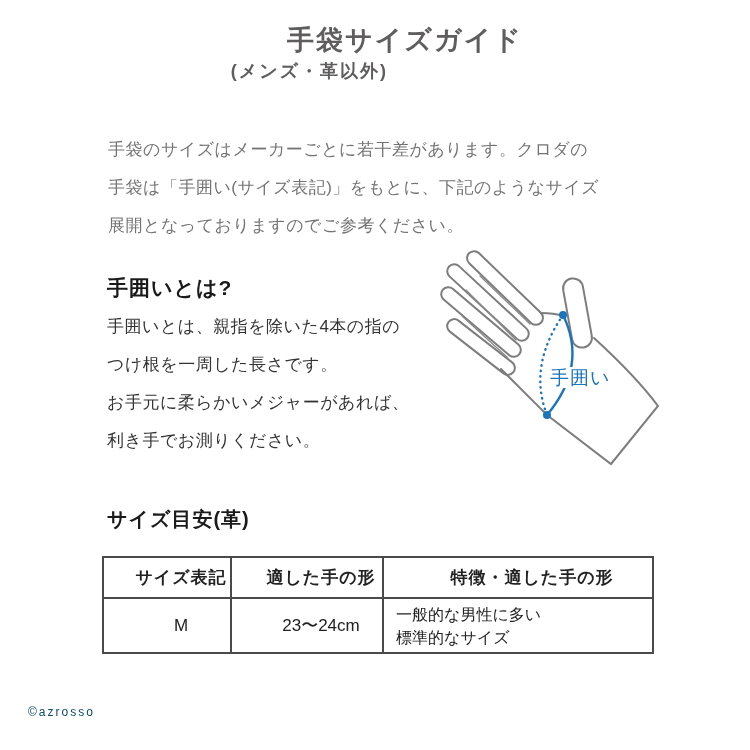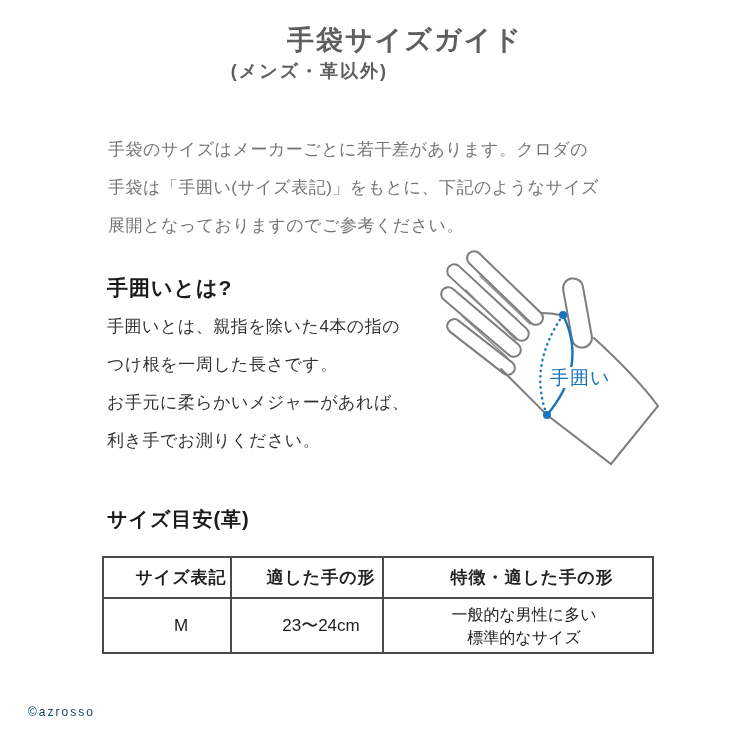--- a/index.html
+++ b/index.html
@@ -48,21 +48,21 @@
   }
   .size-table th, .size-table td {
     border:2px solid #4a4a4a; text-align:center; vertical-align:middle;padding-left:28px;
   }
   .size-table th { height:41px; font-weight:bold; letter-spacing:1px; }
   .size-table td { height:55px; }
   .size-table .col1 { width:128px; }
   .size-table .col2 { width:152px; }
   .size-table .col3 { width:270px; }
   .size-table td.feature {
-    text-align:center; padding-left:12px; font-size:16px; line-height:23px;
+    text-align:left; padding-left:12px; font-size:16px; line-height:23px;
   }
   .watermark {
     position:absolute; top:705px; left:28px;
     font-size:12px; color:#0c4a6e; letter-spacing:2px;
   }
   .line { display:block; }
 </style>
 </head>
 <body>
 

